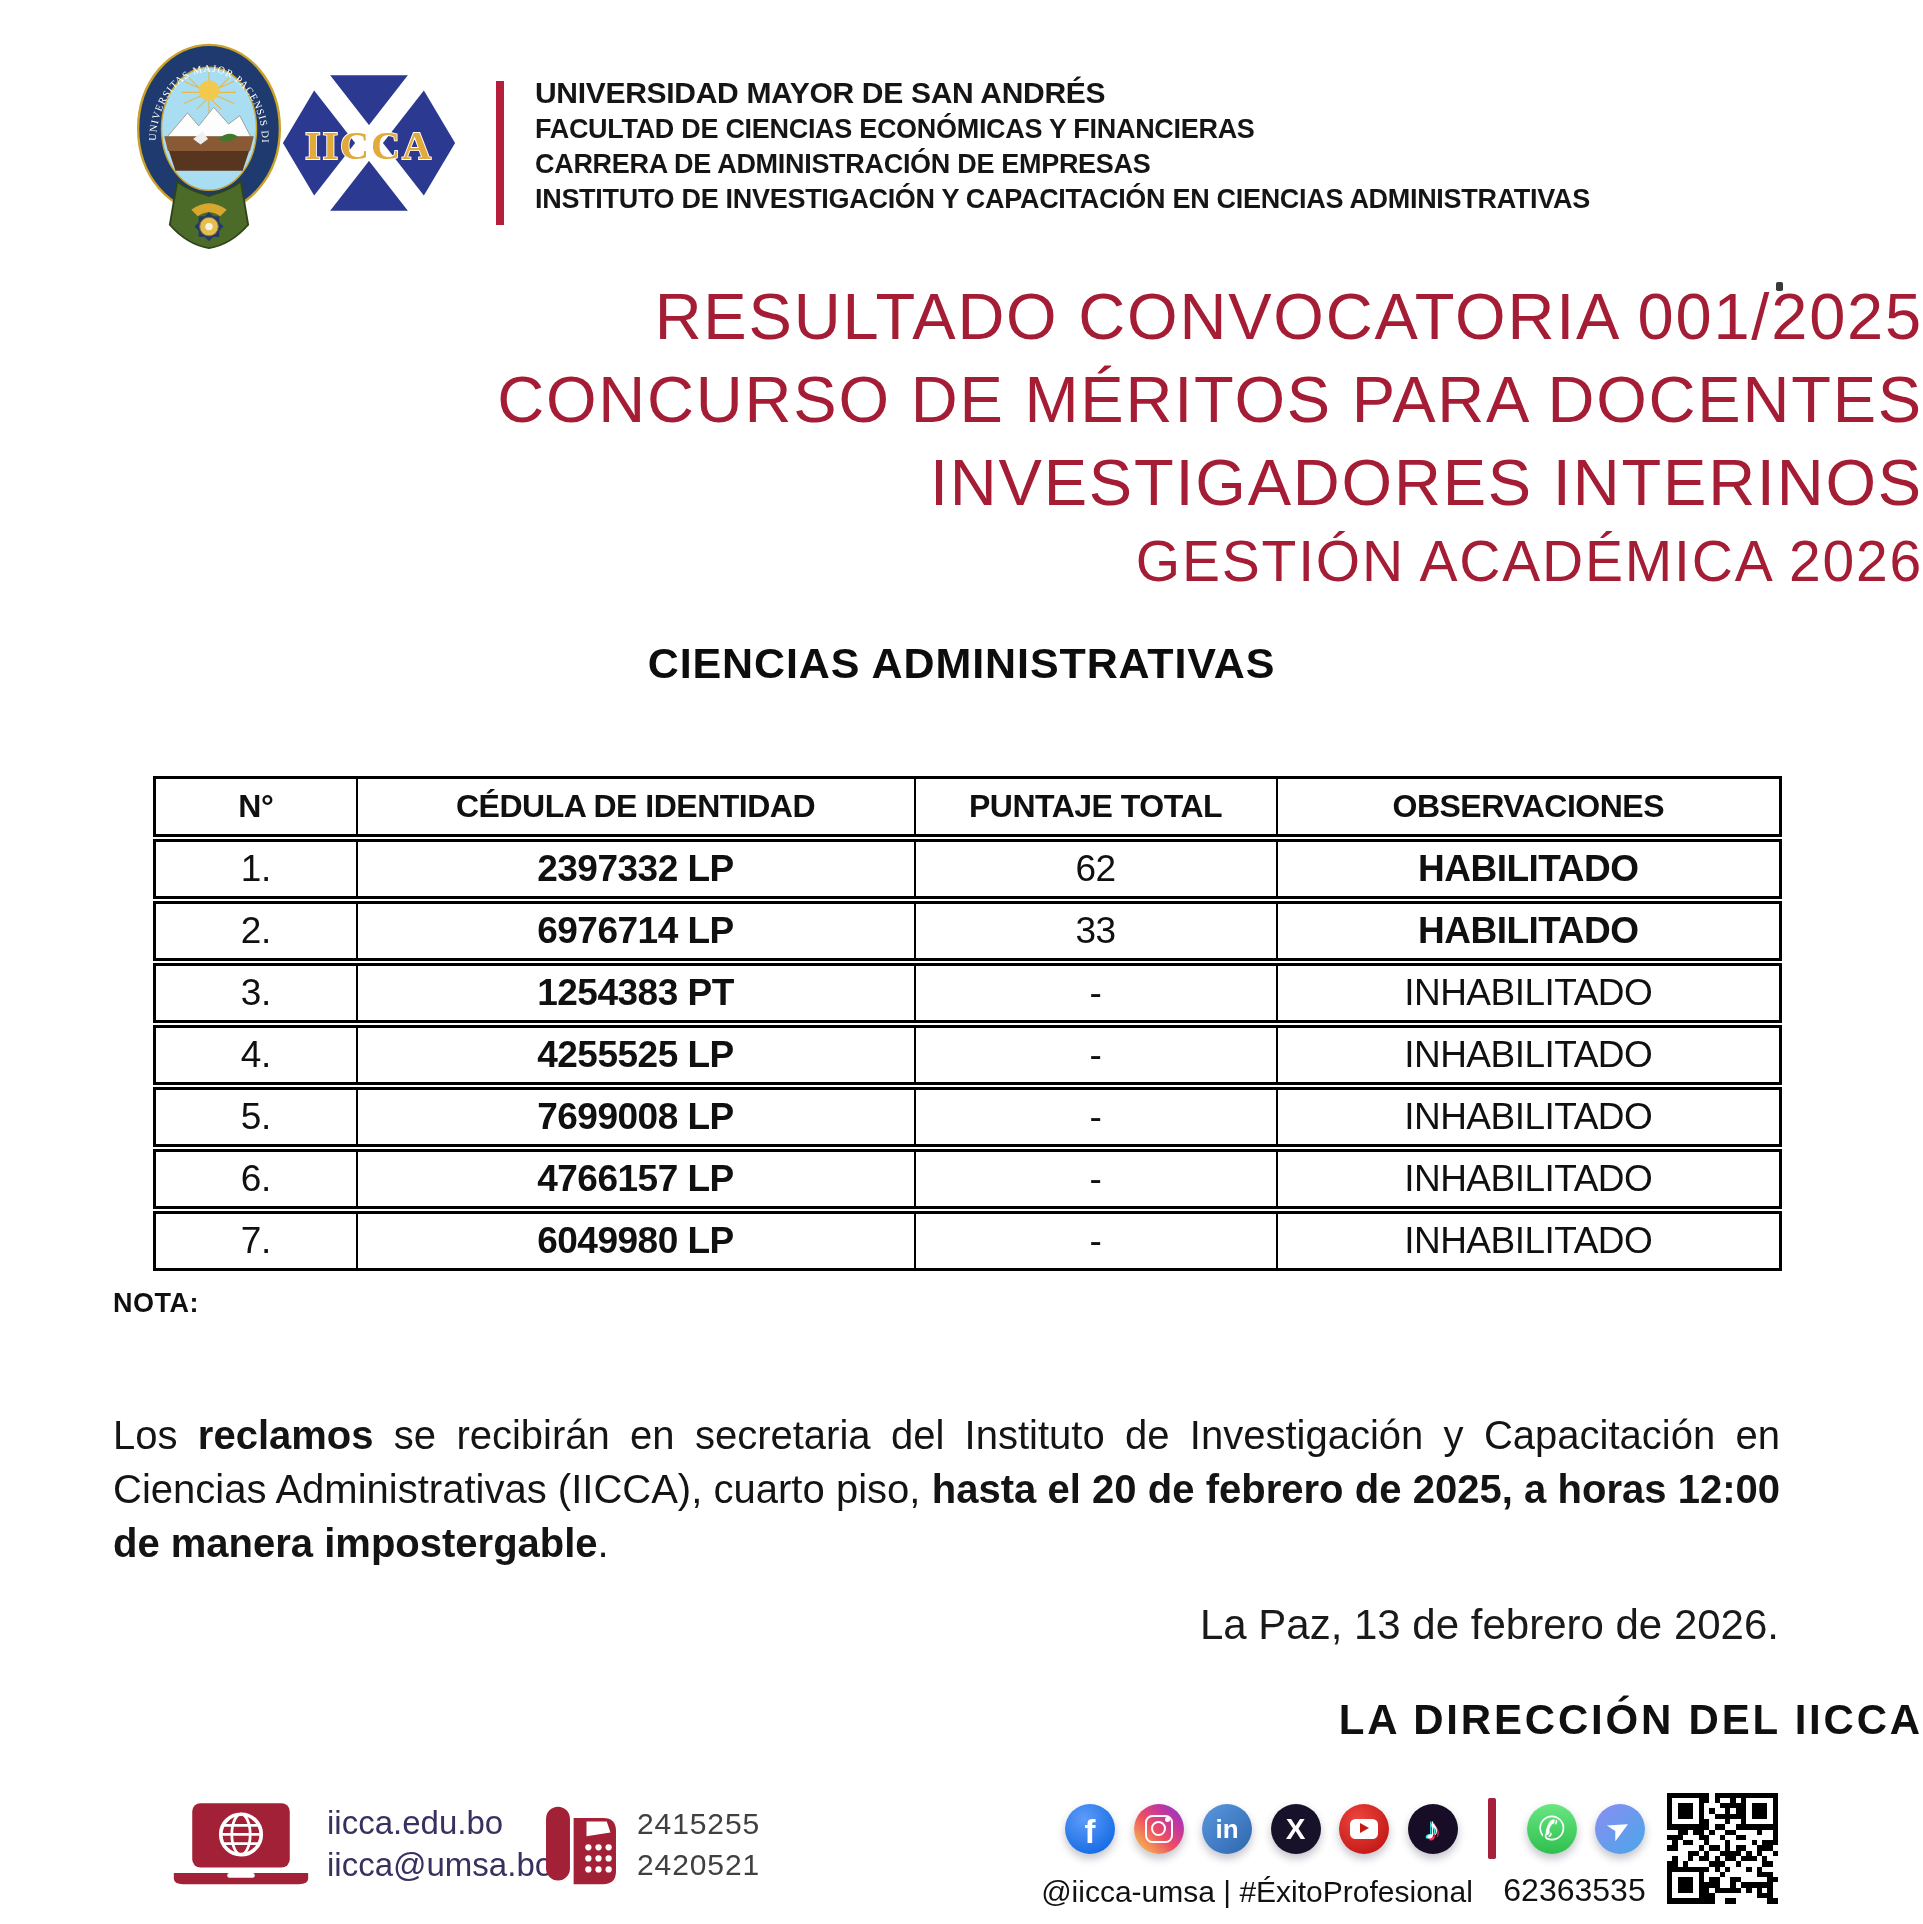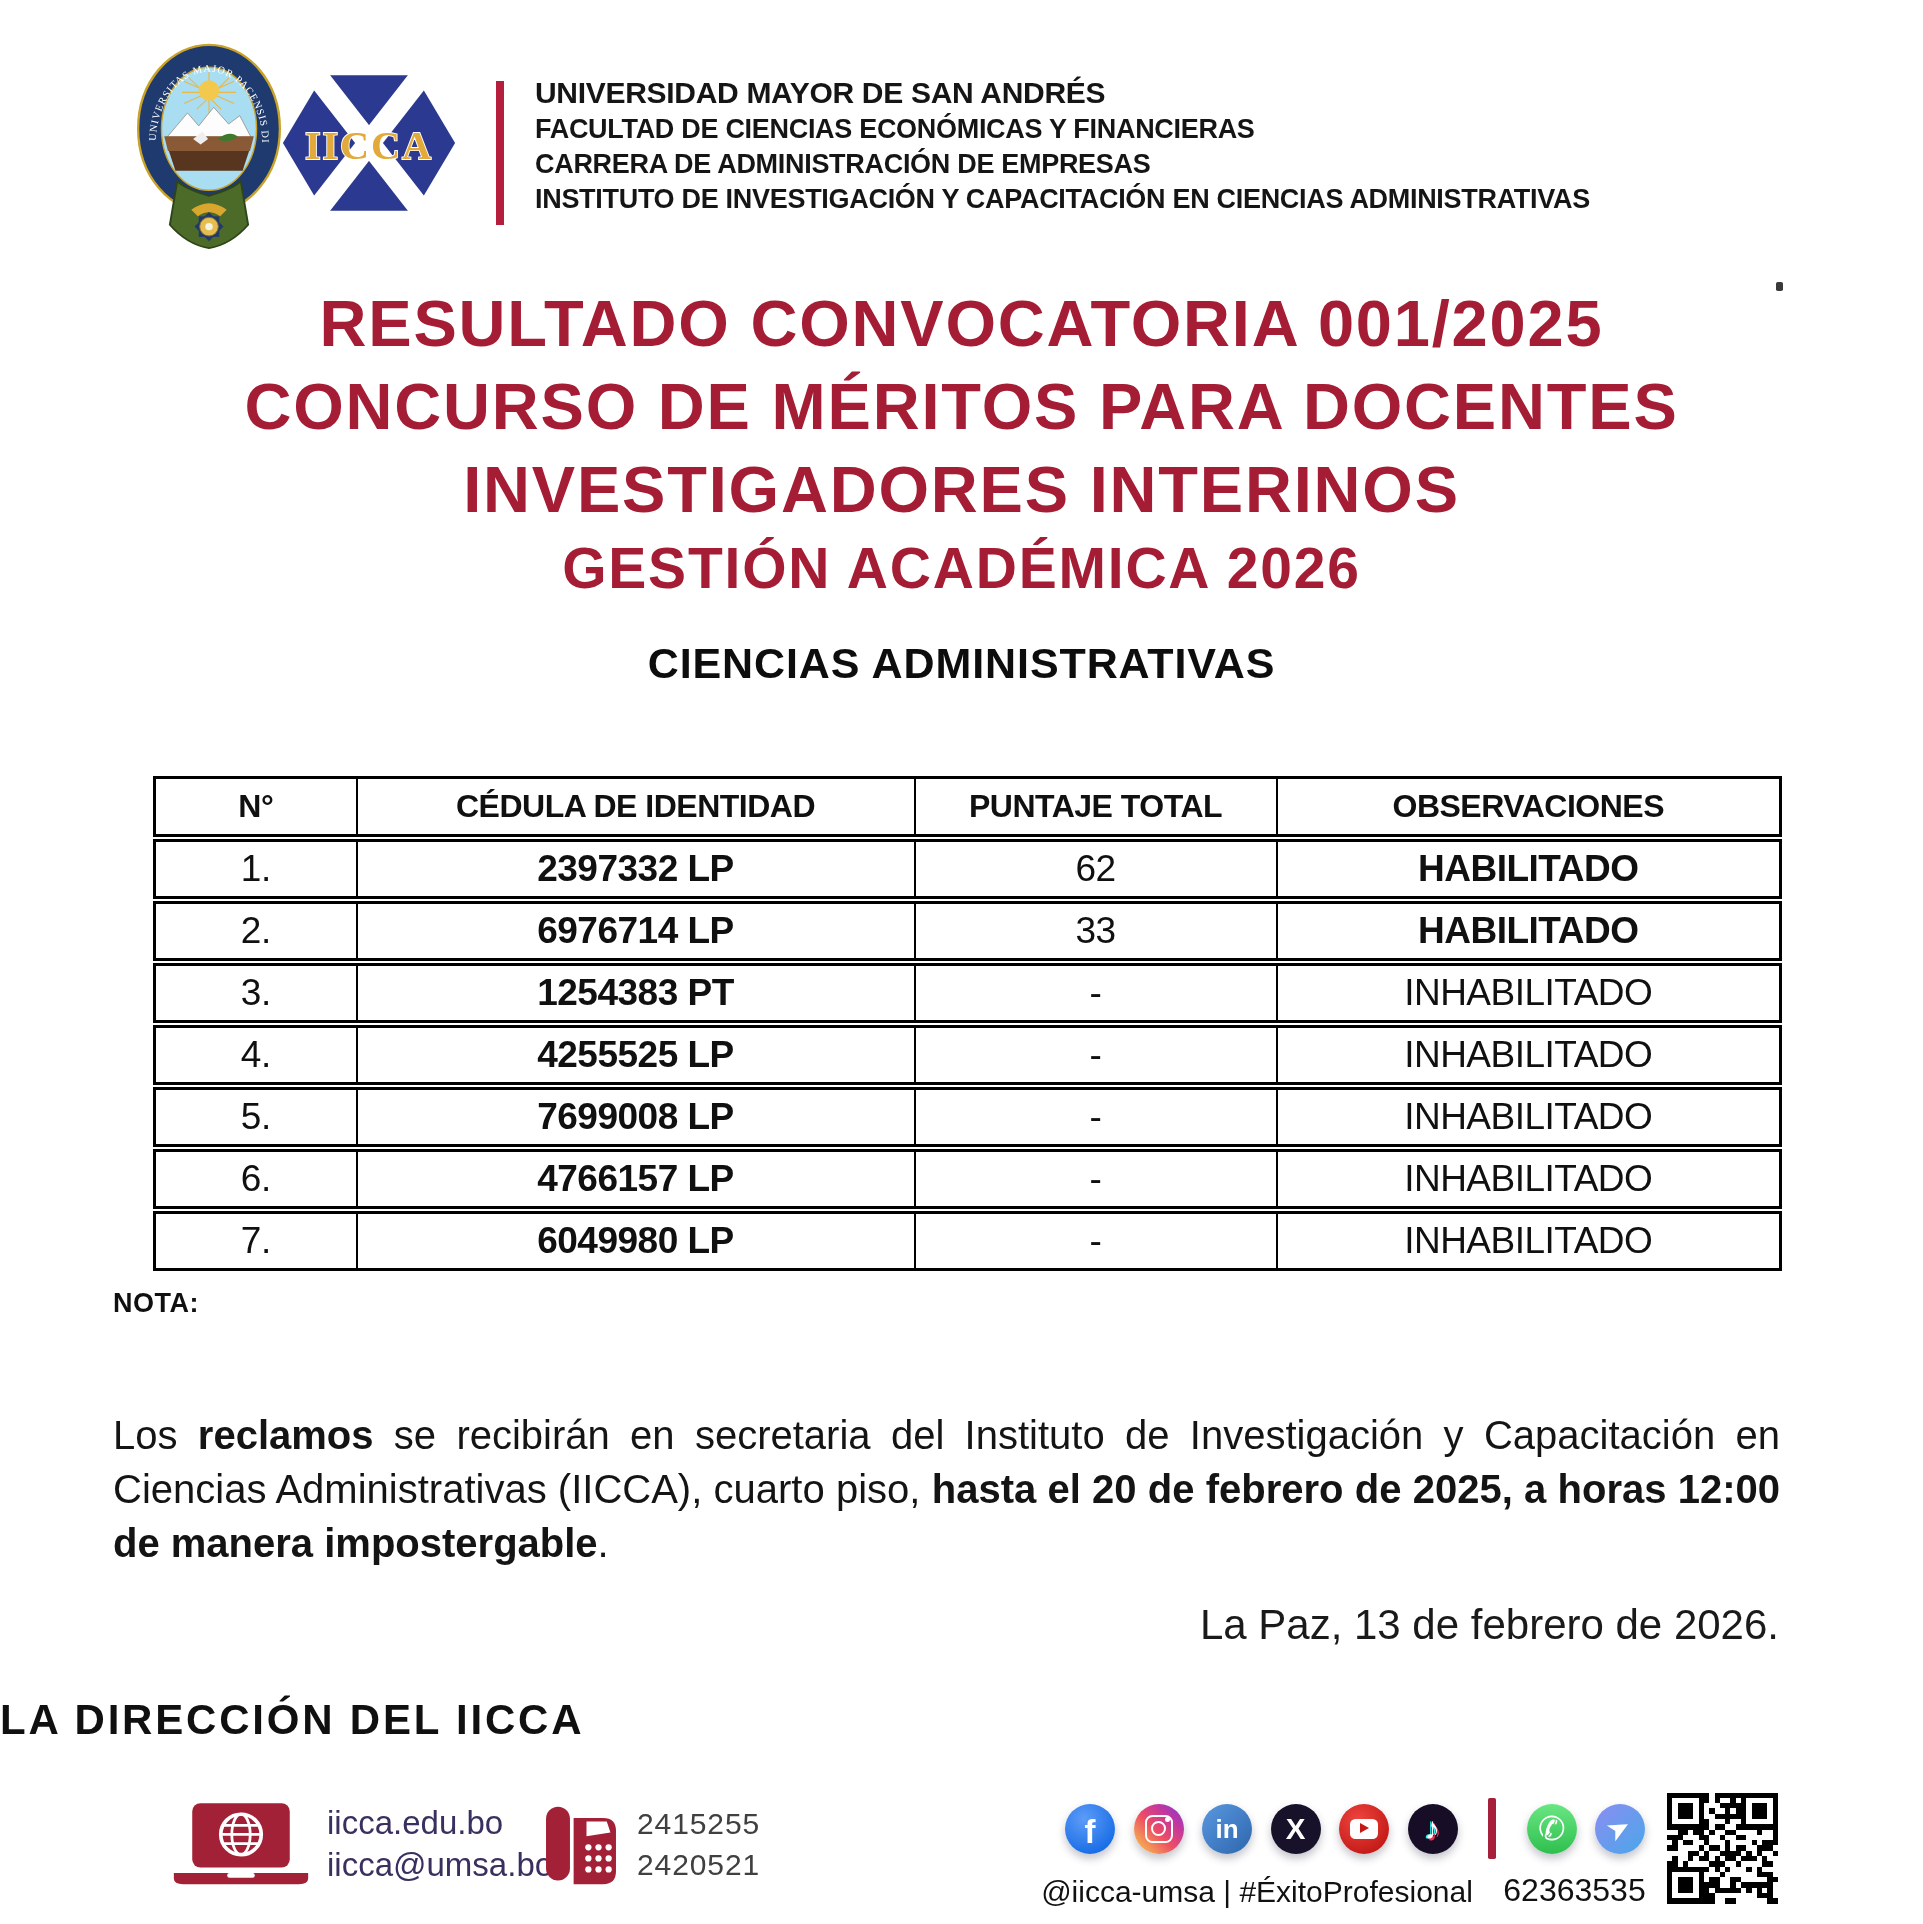--- a/index.html
+++ b/index.html
@@ -8,22 +8,22 @@
 
   
   .umsa-logo{position:absolute;left:135px;top:42px;width:148px;height:207px;}
   .iicca-logo{position:absolute;left:282px;top:68px;width:174px;height:150px;}
   .accent-bar{position:absolute;left:496px;top:81px;width:8.3px;height:144px;background:#B51E3C;}
   .org{position:absolute;left:535px;top:74px;}
   .org .l{font-weight:700;font-size:27px;line-height:35px;letter-spacing:-0.3px;white-space:nowrap;color:#151515;}
   .org .l.first{font-size:30px;font-weight:800;line-height:38px;}
 
   
-  .title-line{position:absolute;left:0;width:100%;text-align:center;color:#A41D35;
-              font-weight:700;font-size:65px;letter-spacing:1.8px;white-space:nowrap;margin-top:7px;}
+  .title-line{position:absolute;left:0;width:100%;text-align:right;color:#A41D35;
+              font-weight:400;font-size:65px;letter-spacing:1.8px;white-space:nowrap;}
   .t1{top:279px}.t2{top:362px}.t3{top:445px}
   .gestion{top:528px;font-size:57px;}
   .area{position:absolute;left:0;width:100%;text-align:center;top:639px;color:#0d0d0d;
         font-weight:800;font-size:43px;letter-spacing:0.9px;white-space:nowrap;}
   .stray{position:absolute;left:1776px;top:282px;width:6.5px;height:9.2px;background:#3a3a3a;border-radius:1.8px;}
 
   
   table.results{position:absolute;left:153px;top:776px;width:1626px;border-collapse:collapse;
                 table-layout:fixed;border:3.7px solid #000;}
   table.results th{border:2.8px solid #000;height:55px;font-size:32px;font-weight:700;
@@ -33,21 +33,21 @@
   table.results td.ced{font-weight:700;}
   table.results td.obs.bold{font-weight:700;}
   col.c1{width:202px}col.c2{width:558px}col.c3{width:362px}col.c4{width:504px}
 
   
   .note-label{position:absolute;left:113px;top:1288px;font-size:27px;font-weight:800;letter-spacing:0.5px;}
   .note-paragraph{position:absolute;left:113px;top:1408px;width:1667px;font-size:40px;
                   line-height:54px;text-align:justify;color:#141414;}
   .note-paragraph b{font-weight:700;}
   .dateline{position:absolute;right:144px;top:1601px;font-size:42px;font-weight:400;color:#1a1a1a;}
-  .signature{position:absolute;left:0;width:100%;top:1696px;text-align:left;font-size:42px;
+  .signature{position:absolute;left:0;width:100%;top:1696px;text-align:right;font-size:42px;
              font-weight:800;letter-spacing:2.8px;}
 
   
   .laptop-icon{position:absolute;left:172px;top:1803px;width:138px;height:85px;}
   .contact-web{position:absolute;left:327px;top:1802px;font-size:33px;line-height:42px;color:#3A3060;}
   .fax-icon{position:absolute;left:546px;top:1805px;width:70px;height:81px;}
   .contact-phones{position:absolute;left:637px;top:1803px;font-size:30px;line-height:41px;
                   letter-spacing:0.9px;color:#404040;}
   .social-row{position:absolute;left:1065px;top:1798px;display:flex;align-items:center;gap:18.5px;}
   .icon{width:50px;height:50px;border-radius:50%;display:flex;align-items:center;justify-content:center;

